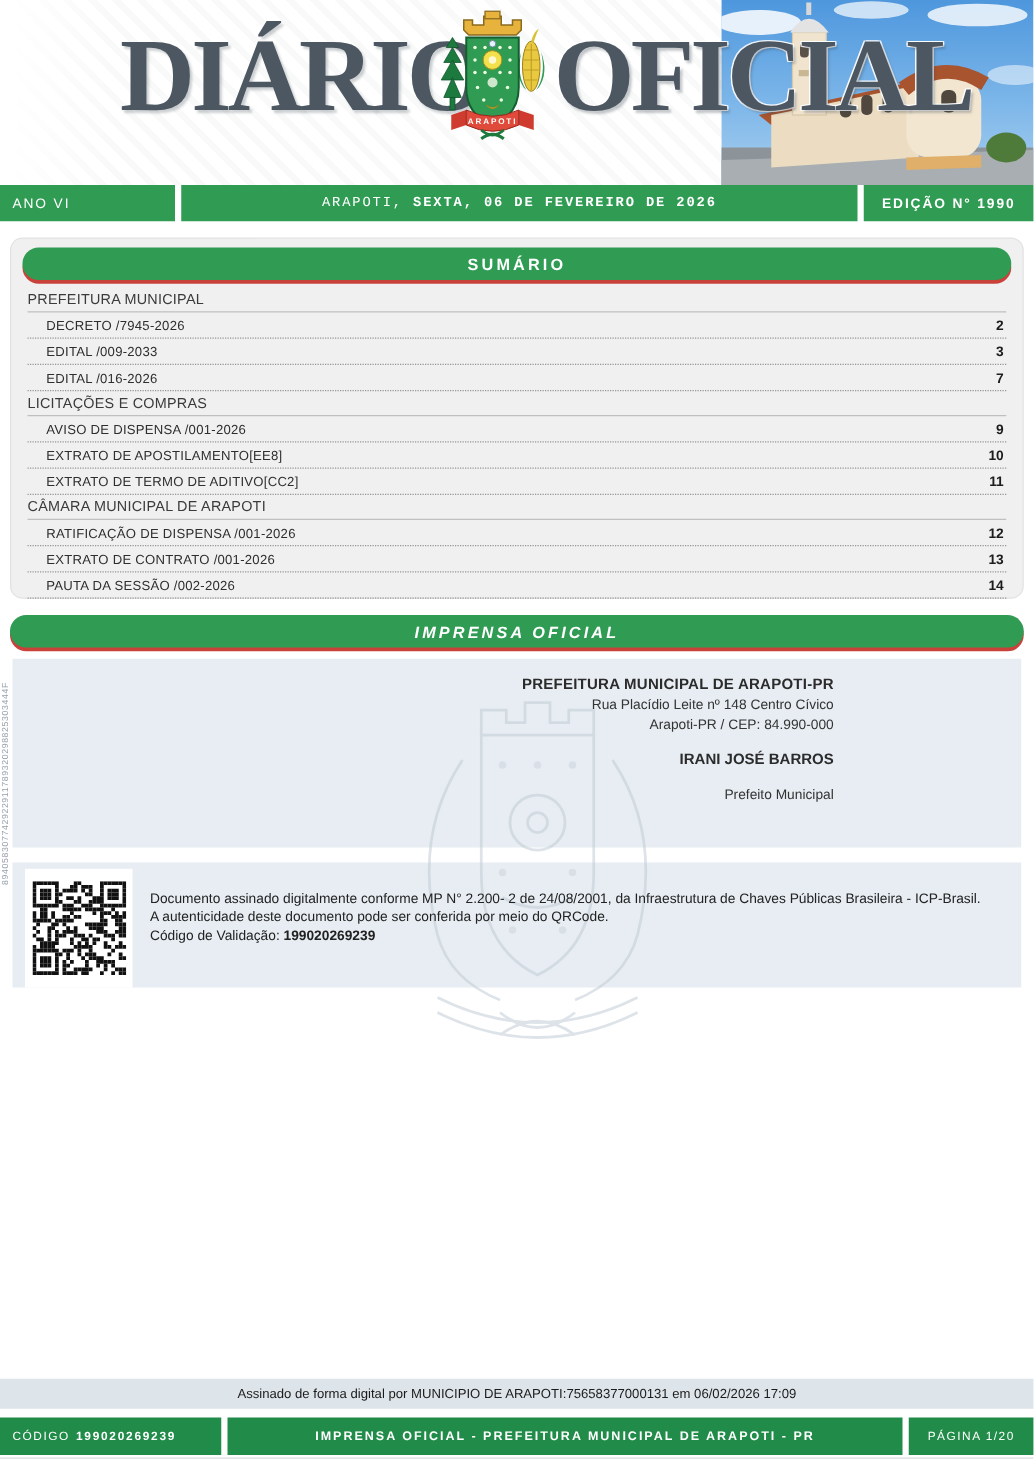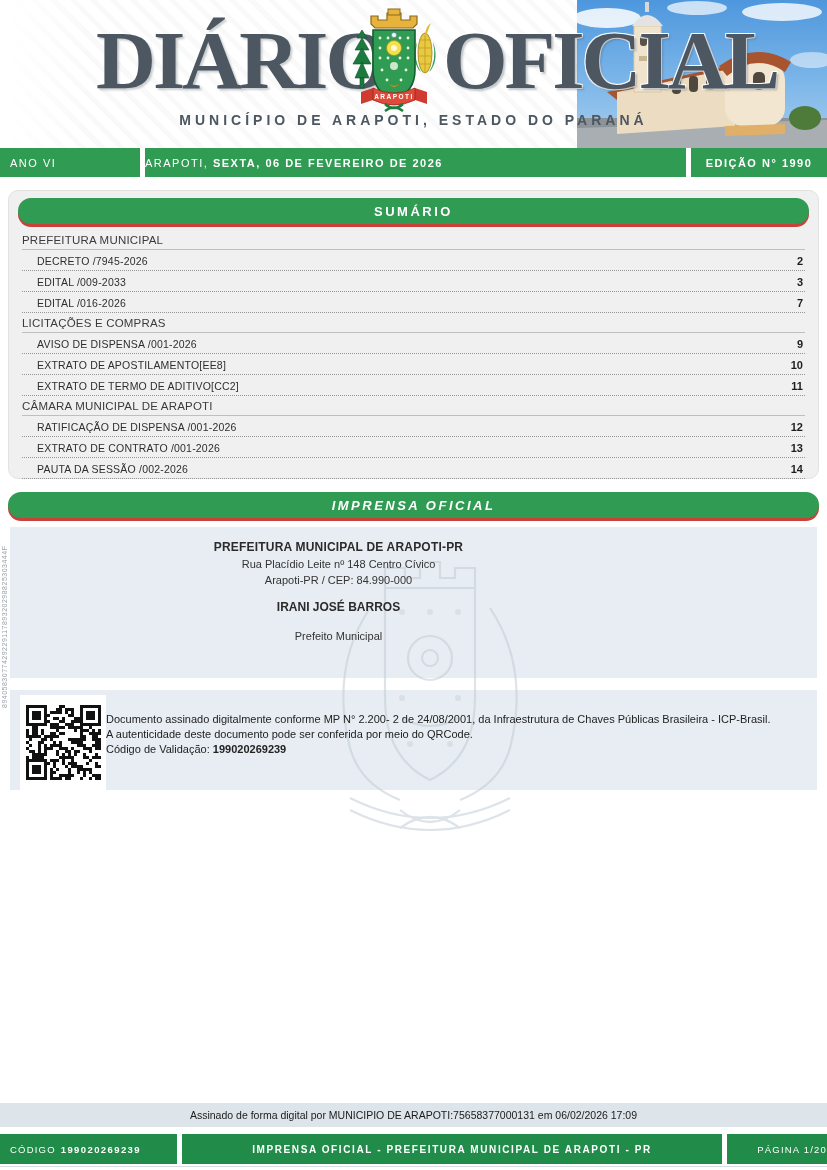--- a/index.html
+++ b/index.html
@@ -24,21 +24,21 @@
      -1px 1px 0 rgba(255,255,255,.85),1px 1px 0 rgba(255,255,255,.85);}
   .crest{position:absolute;left:347px;top:-6px;width:94px;height:112px;}
   .subtitle{position:absolute;top:112px;left:0;width:827px;text-align:center;z-index:4;
     font-size:14px;font-weight:bold;letter-spacing:4px;color:#4c5761;}
 
   
   .infobar{position:absolute;top:148px;left:0;width:827px;height:29px;display:flex;gap:5px;}
   .infoseg{background:var(--green);color:#fff;display:flex;align-items:center;font-size:11px;
     letter-spacing:1.5px;}
   .infoseg.left{width:130px;padding-left:10px;}
-  .infoseg.center{flex:1;justify-content:flex-start;}
+  .infoseg.center{flex:1;justify-content:center;font-family:Liberation Mono, monospace;}
   .infoseg.right{width:136px;justify-content:center;font-weight:bold;}
   .infoseg .b{font-weight:bold;}
 
   
   .summary-card{position:absolute;top:190px;left:8px;width:811px;height:289px;
     background:#f0f0f0;border:1px solid #e2e2e2;border-radius:10px;box-sizing:border-box;}
   .pill{position:relative;height:26px;border-radius:13px;background:var(--green);
     box-shadow:0 3px 0 0 var(--red);display:flex;align-items:center;justify-content:center;
     color:#fff;font-weight:bold;font-size:13px;letter-spacing:2.5px;}
   .summary-card .pill{margin:7px 9px 0 9px;}
@@ -51,42 +51,42 @@
   .toc-item .toc-item-page{font-weight:bold;font-size:11px;color:#1d1d1d;}
 
   
   .imprensa-pill{position:absolute;top:492px;left:8px;width:811px;box-sizing:border-box;font-style:italic;}
   .block-bg{position:absolute;left:10px;width:807px;background:#e7edf2;z-index:0;}
   .block1{top:527px;height:151px;}
   .block2{top:690px;height:100px;}
   .watermark{position:absolute;left:290px;top:548px;width:280px;height:310px;z-index:1;
     opacity:.55;pointer-events:none;}
   .block-text{position:absolute;z-index:2;}
-  .org-block{top:540px;left:10px;width:657px;text-align:center;color:#2b2b2b;}
+  .org-block{top:540px;left:10px;width:657px;text-align:right;color:#2b2b2b;}
   .org-name{font-size:12px;font-weight:bold;letter-spacing:.2px;}
   .org-line{font-size:11px;margin-top:4px;color:#333;}
   .mayor-name{font-size:12px;font-weight:bold;margin-top:14px;}
   .mayor-title{font-size:11px;margin-top:16px;color:#333;}
   .qr-box{position:absolute;top:695px;left:20px;width:86px;height:95px;background:#fff;z-index:2;
     display:flex;align-items:center;justify-content:center;}
-  .sig-text{top:712px;left:106px;width:688px;font-size:11px;line-height:15px;color:#222;}
+  .sig-text{top:712px;left:120px;width:688px;font-size:11px;line-height:15px;color:#222;}
   .sig-text .b{font-weight:bold;}
   .side-code{position:absolute;top:518px;left:1px;height:190px;z-index:2;
     writing-mode:vertical-rl;transform:rotate(180deg);font-size:7px;color:#98a1a8;
     letter-spacing:.5px;white-space:nowrap;}
 
   
   .digital-strip{position:absolute;top:1103px;left:0;width:827px;height:24px;background:#dde4ea;
     display:flex;align-items:center;justify-content:center;font-size:10.5px;color:#1b1b1b;}
   .footer-bar{position:absolute;top:1134px;left:0;width:827px;height:30px;display:flex;gap:5px;}
   .footseg{background:var(--footer-green);color:#fff;display:flex;align-items:center;font-size:9.5px;
     letter-spacing:1.2px;}
   .footseg.left{width:167px;padding-left:10px;}
   .footseg.center{flex:1;justify-content:center;font-weight:bold;letter-spacing:1.6px;font-size:10px;}
-  .footseg.right{width:100px;justify-content:flex-end;}
+  .footseg.right{width:100px;justify-content:center;}
   .footseg .b{font-weight:bold;margin-left:5px;letter-spacing:1.4px;}
   .bottom-line{position:absolute;top:1166px;left:0;width:827px;height:1px;background:#d7dde2;}
 </style>
 </head>
 <body>
 
 <div class="page">
 
   <div class="header">
     <div class="church">
@@ -178,21 +178,20 @@
           <circle cx="47" cy="58" r="4" fill="#e8f5e0" opacity=".85"></circle>
         </g>
 
         <path d="M14,84 L26,80 L26,92 L14,96 Z" fill="#cf3b2f"></path>
         <path d="M80,84 L68,80 L68,92 L80,96 Z" fill="#cf3b2f"></path>
         <path d="M26,80 Q47,90 68,80 L68,92 Q47,102 26,92 Z" fill="#e04a3a" stroke="#99251c" stroke-width=".8"></path>
         <text x="47" y="91" text-anchor="middle" font-size="6.5" font-weight="bold" fill="#fff" font-family="Liberation Sans, sans-serif" letter-spacing="1.5">ARAPOTI</text>
         <path d="M38,103 Q47,96 56,103 M38,96 Q47,104 56,96" stroke="#1d7a3e" stroke-width="2.4" fill="none"></path>
       </svg>
     </div>
-    <div class="subtitle">MUNICÍPIO DE ARAPOTI, ESTADO DO PARANÁ</div>
   </div>
 
   <div class="infobar">
     <div class="infoseg left">
       <span>ANO VI</span>
     </div>
     <div class="infoseg center">
       <span style="white-space:pre;">ARAPOTI, </span>
       <span class="b">SEXTA, 06 DE FEVEREIRO DE 2026</span>
     </div>

